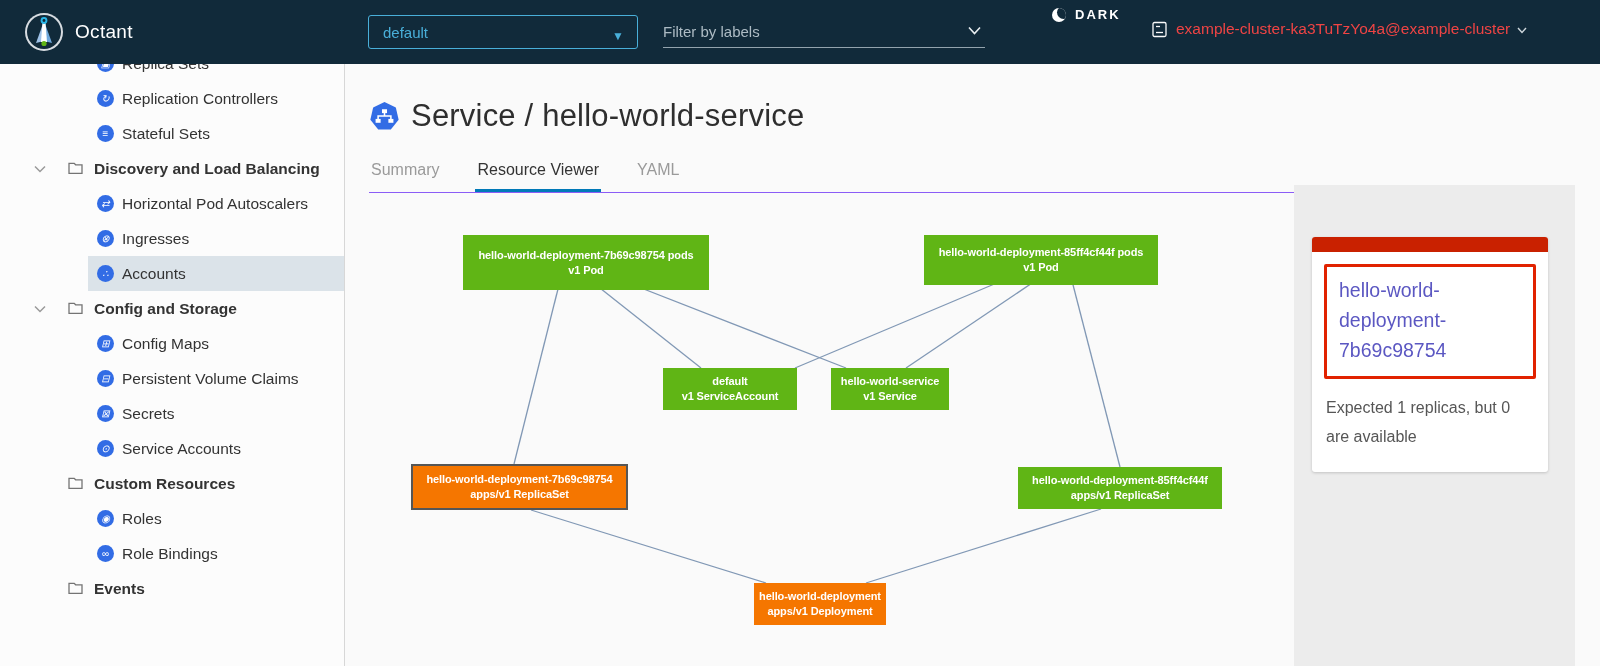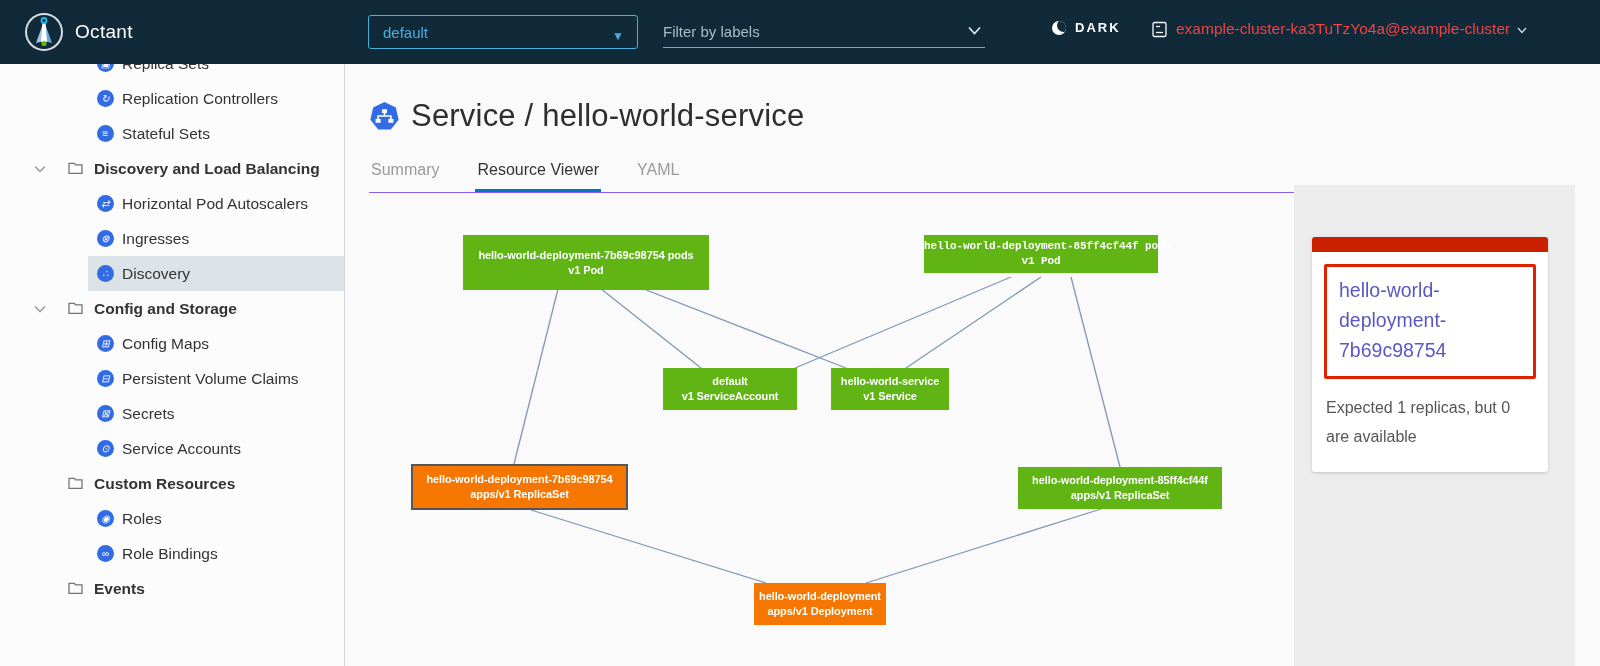--- a/index.html
+++ b/index.html
@@ -19,21 +19,21 @@
                cursor:pointer; }
   .ns-caret { position:absolute; right:13px; top:13px; color:#49afd9; font-size:12px; }
 
   .filter-wrap { position:absolute; left:663px; top:16px; width:322px; height:32px;
                  border-bottom:1px solid #93a3ad; }
   .filter-input { width:100%; height:100%; background:transparent; border:none; outline:none;
                   color:#fde047; font-size:15px; font-family:"Liberation Sans",sans-serif; }
   .filter-input::placeholder { color:#adbbc4; opacity:1; }
   .filter-chevron { position:absolute; right:4px; top:10px; }
 
-  .theme-toggle { position:absolute; left:1052px; top:20px; display:flex; align-items:center;
+  .theme-toggle { position:absolute; left:1052px; top:7px; display:flex; align-items:center;
                   cursor:pointer; color:#fff;text-align:center; }
   .moon { width:14px; height:14px; border-radius:50%; background:#fff; position:relative;
           overflow:hidden; margin-right:9px; }
   .moon::after { content:''; position:absolute; left:5px; top:-2px; width:13px; height:13px;
                  border-radius:50%; background:#112a3a; }
   .theme-label { font-size:13px; font-weight:700; letter-spacing:2px; }
 
   .context { position:absolute; left:1152px; top:20px; display:flex; align-items:center;
              color:#ef4444; cursor:pointer; }
   .context-icon { margin-right:9px; margin-top:1px; }
@@ -187,21 +187,21 @@
       <span class="k8s-icon">
           <i>⊗</i>
         </span>
       <span class="child-label">Ingresses</span>
     </div>
 
     <div class="nav-row child selected">
       <span class="k8s-icon">
           <i>∴</i>
         </span>
-      <span class="child-label">Discovery</span>
+      <span class="child-label">Accounts</span>
     </div>
 
     <div class="nav-row section">
       <span class="chev-box">
           <svg width="12" height="8" viewBox="0 0 12 8">
             <polyline points="1,1.5 6,6.5 11,1.5" fill="none" stroke="#9a9a9a" stroke-width="1.5"></polyline>
           </svg>
         </span>
       <span class="folder-box">
           <svg width="15" height="13" viewBox="0 0 15 13">
@@ -308,21 +308,21 @@
       <line x1="725" y1="92" x2="774" y2="282" stroke="#8198b5" stroke-width="1.3"></line>
       <line x1="185" y1="325" x2="420" y2="398" stroke="#8198b5" stroke-width="1.3"></line>
       <line x1="755" y1="324" x2="520" y2="398" stroke="#8198b5" stroke-width="1.3"></line>
     </svg>
 
     <div class="gnode" style="left:117px; top:50px; width:246px; height:55px;">
       <span>hello-world-deployment-7b69c98754 pods</span>
       <span>v1 Pod</span>
     </div>
 
-    <div class="gnode" style="left:578px; top:50px; width:234px; height:38px;font-family:Liberation Mono, monospace;">
+    <div class="gnode" style="left:578px; top:50px; width:234px; height:50px;">
       <span>hello-world-deployment-85ff4cf44f pods</span>
       <span>v1 Pod</span>
     </div>
 
     <div class="gnode" style="left:317px; top:183px; width:134px; height:42px;">
       <span>default</span>
       <span>v1 ServiceAccount</span>
     </div>
 
     <div class="gnode" style="left:485px; top:183px; width:118px; height:42px;">

